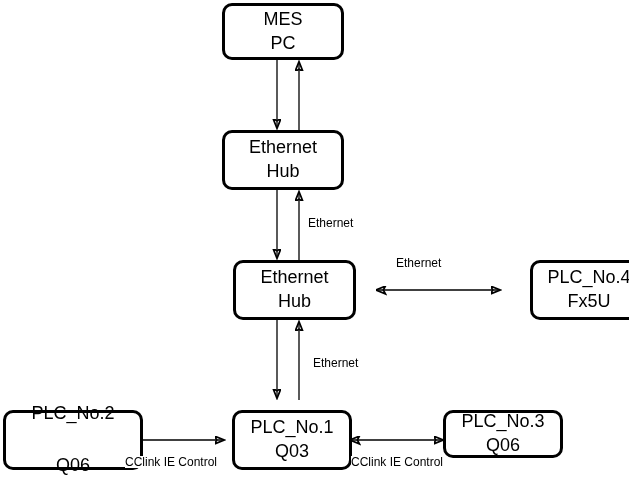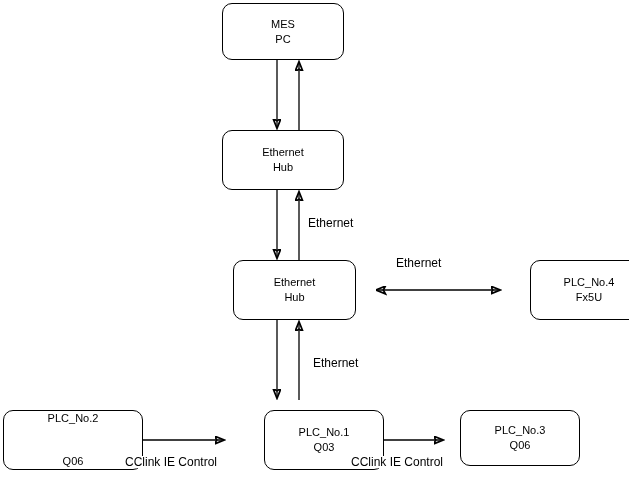--- a/index.html
+++ b/index.html
@@ -11,28 +11,28 @@
     position: relative;
     width: 629px;
     height: 481px;
     background: #ffffff;
     font-family: "Liberation Sans", sans-serif;
     overflow: hidden;
   }
   .node {
     position: absolute;
     box-sizing: border-box;
-    border: 1px solid #000000;
+    border: 3px solid #000000;
     border-radius: 10px;
     background: #ffffff;
     display: flex;
     flex-direction: column;
     align-items: center;
     justify-content: center;
-    font-size: 11px;
+    font-size: 18px;
     color: #000000;
     line-height: 1.33;
     text-align: center;
     z-index: 2;
   }
   .node .line1, .node .line2 {
     display: block;
     white-space: nowrap;
   }
   .edge-label {
@@ -125,26 +125,26 @@
   <div class="node" style="left:508px; top:260px; width:118px; height:60px;margin-left:22px;">
     <span class="line1">PLC_No.4</span>
     <span class="line2">Fx5U</span>
   </div>
 
   <div class="node" style="left:3px; top:410px; width:140px; height:60px;gap:28px;">
     <span class="line1">PLC_No.2</span>
     <span class="line2">Q06</span>
   </div>
 
-  <div class="node" style="left:232px; top:410px; width:120px; height:60px;margin-left:32px;">
+  <div class="node" style="left:232px; top:410px; width:120px; height:60px;">
     <span class="line1">PLC_No.1</span>
     <span class="line2">Q03</span>
   </div>
 
-  <div class="node" style="left:443px; top:410px; width:120px; height:56px;margin-left:17px;">
+  <div class="node" style="left:443px; top:410px; width:120px; height:48px;">
     <span class="line1">PLC_No.3</span>
     <span class="line2">Q06</span>
   </div>
 
   <div class="edge-label" style="left:308px; top:217px;">Ethernet</div>
 
   <div class="edge-label" style="left:396px; top:257px;">Ethernet</div>
 
   <div class="edge-label" style="left:313px; top:357px;">Ethernet</div>
 

